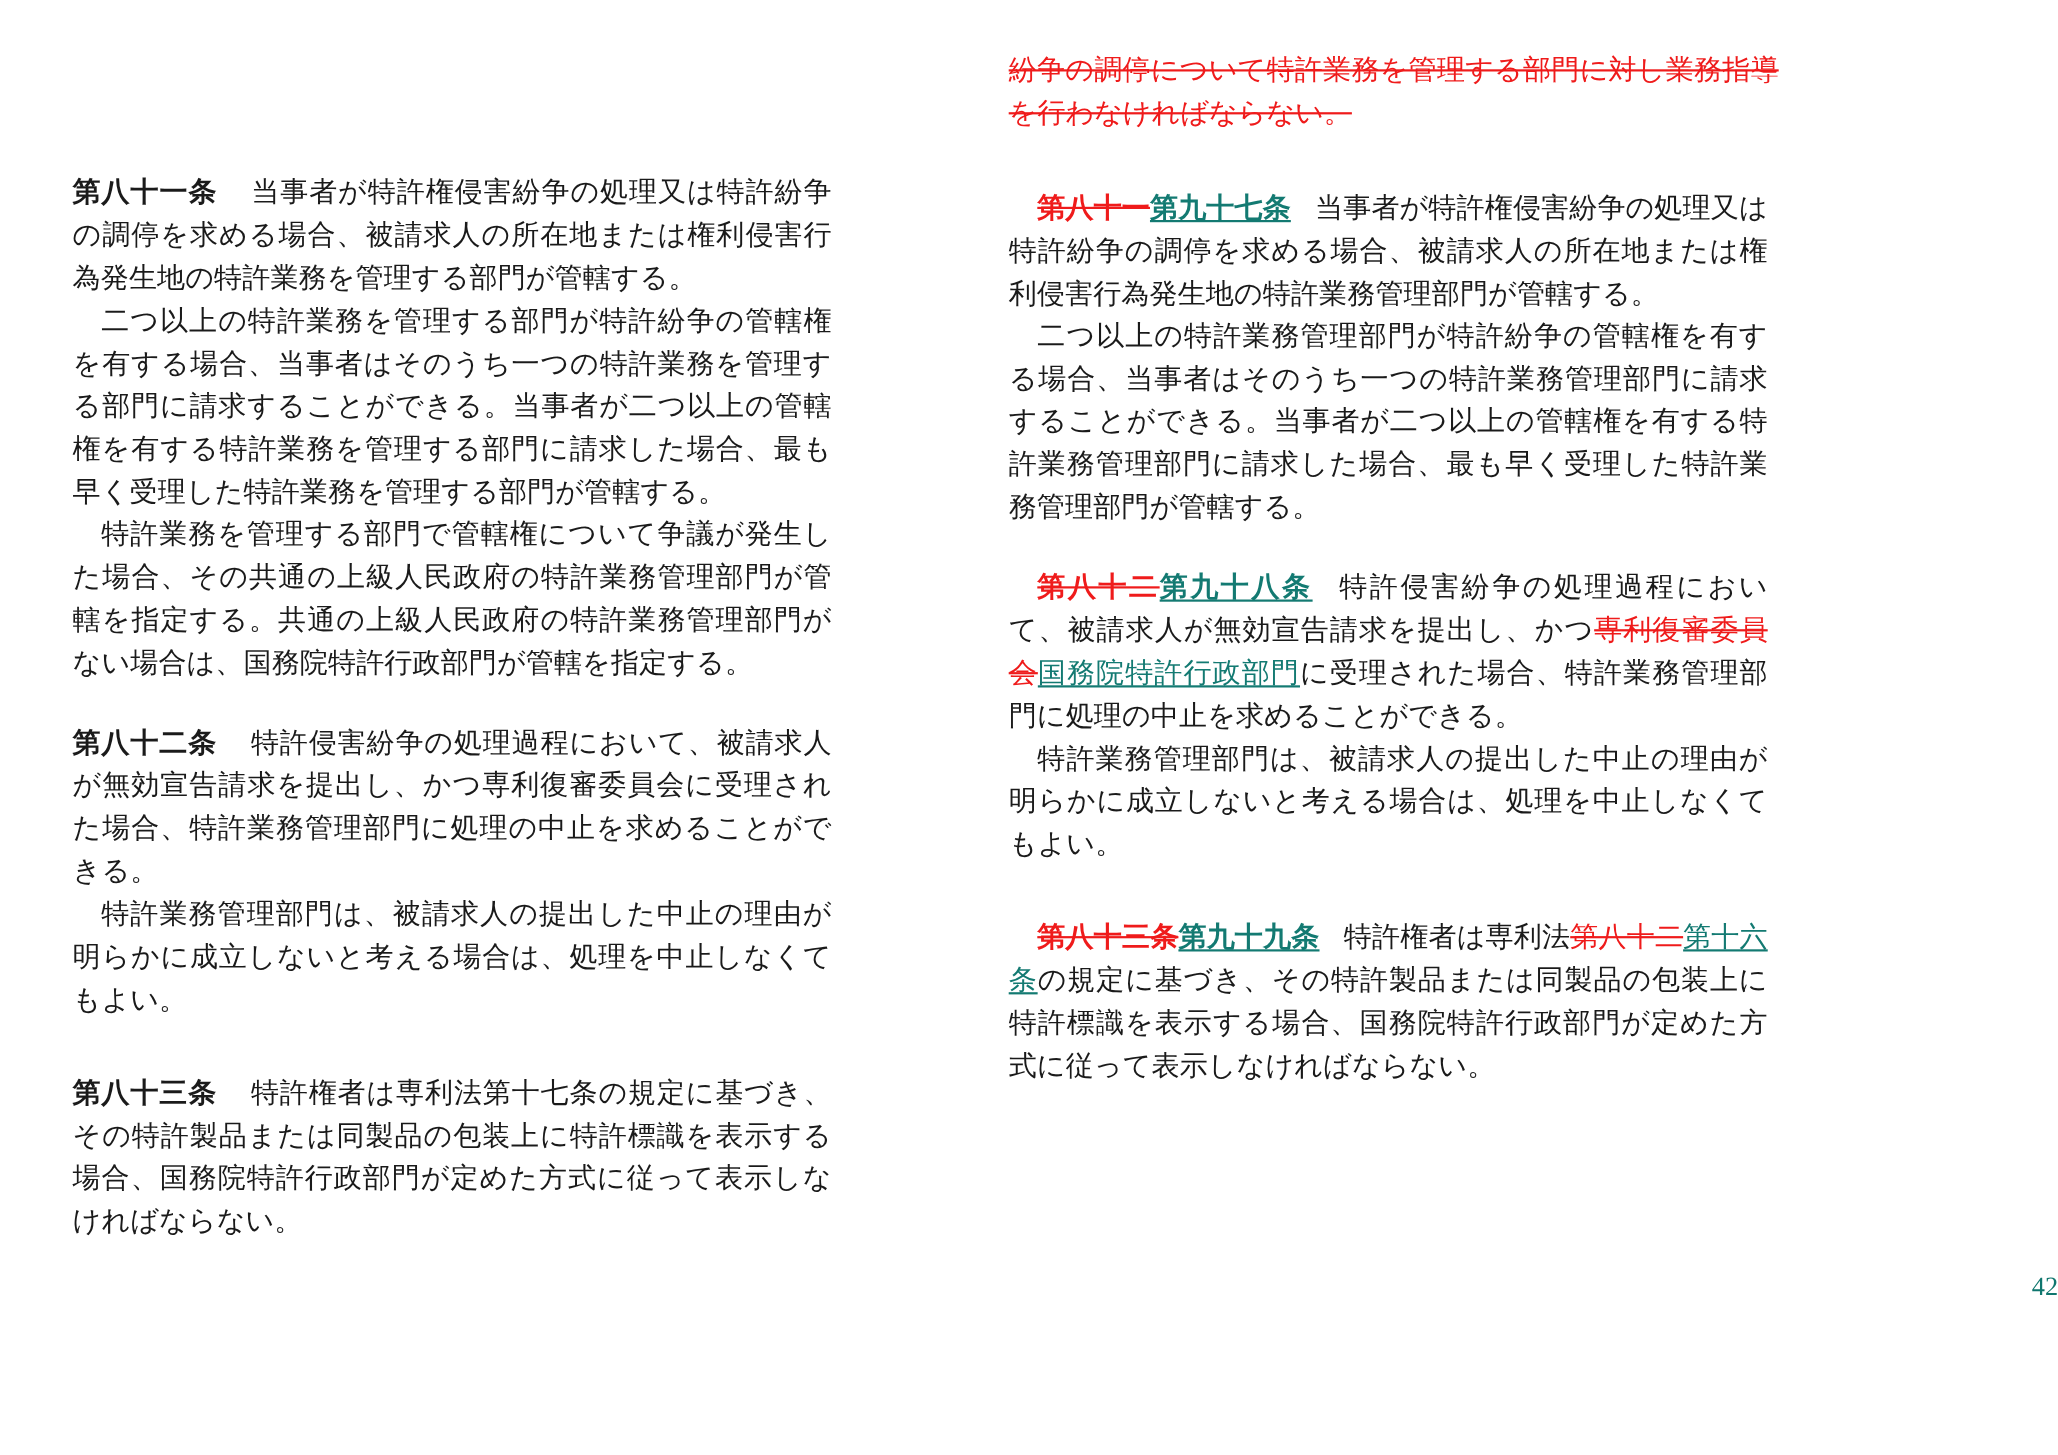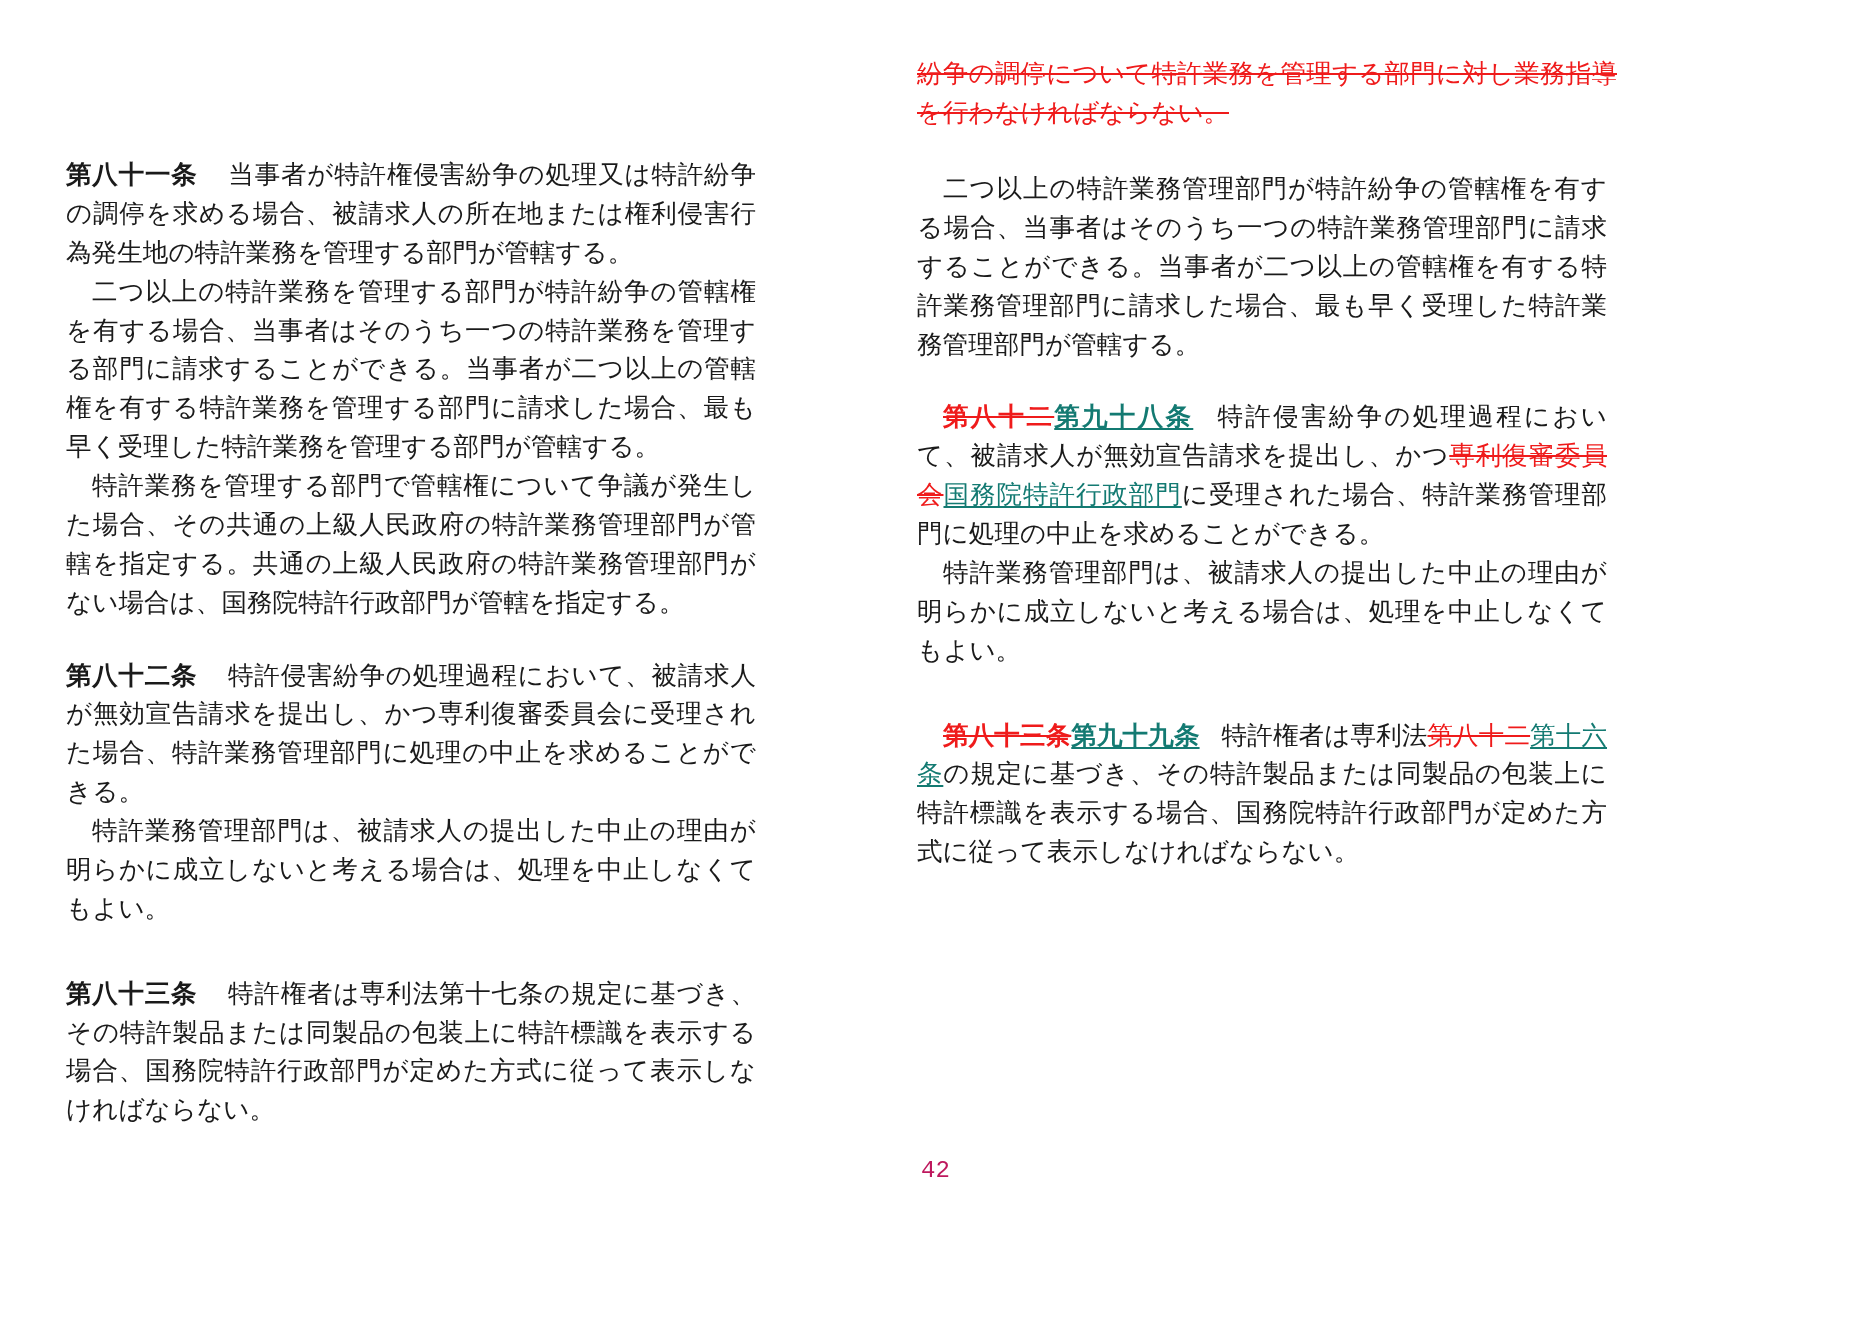--- a/index.html
+++ b/index.html
@@ -73,44 +73,44 @@
     text-decoration: underline;
     text-decoration-color: #137a72;
     text-decoration-thickness: 2px;
     text-underline-offset: 3px;
   }
   .del-b { font-weight: 700; }
   .ins-b { font-weight: 700; }
   .topdel {
     position: absolute;
     left: 917px;
-    top: 55px;
+    top: 45px;
     width: 700px;
     font-size: 25.5px;
     line-height: 1.525;
     text-align: justify;
     text-justify: inter-ideograph;
     color: #ef1b1b;
   }
   .topdel .del {
     font-weight: 400;
   }
   .body-block {
     position: absolute;
     box-sizing: border-box;
   }
   .pagenum {
     position: absolute;
     left: 0;
     top: 1157px;
     width: 1871px;
-    text-align: center;
+    text-align: right;
     font-size: 24px;
-    color: #be185d;
-    font-family: Liberation Mono, monospace;
+    color: #0f766e;
+    font-family: Liberation Serif, serif;
   }
 </style>
 </head>
 <body>
 
 <div class="page">
 
   <div class="topdel">
     <span class="del">紛争の調停について特許業務を管理する部門に対し業務指導を行わなければならない。</span>
   </div>
@@ -134,20 +134,21 @@
 
     <div>
       <p class="para"><span class="artno">第八十三条</span><span class="sp-art-wide"></span><span>特許権者は専利法第十七条の規定に基づき、その特許製品または同製品の包装上に特許標識を表示する場合、国務院特許行政部門が定めた方式に従って表示しなければならない。</span></p>
     </div>
 
   </div>
 
   <div class="col col-right body-block" style="top:170px;">
 
     <div>
+      <p class="para indent"><span class="del del-b">第八十一</span><span class="ins ins-b">第九十七条</span><span class="sp-art"></span><span>当事者が特許権侵害紛争の処理又は特許紛争の調停を求める場合、被請求人の所在地または権利侵害行為発生地の特許業務管理部門が管轄する。</span></p>
       <p class="para indent">二つ以上の特許業務管理部門が特許紛争の管轄権を有する場合、当事者はそのうち一つの特許業務管理部門に請求することができる。当事者が二つ以上の管轄権を有する特許業務管理部門に請求した場合、最も早く受理した特許業務管理部門が管轄する。</p>
     </div>
 
     <div class="gap-md"></div>
 
     <div>
       <p class="para indent"><span class="del del-b">第八十二</span><span class="ins ins-b">第九十八条</span><span class="sp-art"></span><span>特許侵害紛争の処理過程において、被請求人が無効宣告請求を提出し、かつ</span><span class="del">専利復審委員会</span><span class="ins">国務院特許行政部門</span><span>に受理された場合、特許業務管理部門に処理の中止を求めることができる。</span></p>
       <p class="para indent">特許業務管理部門は、被請求人の提出した中止の理由が明らかに成立しないと考える場合は、処理を中止しなくてもよい。</p>
     </div>
 

